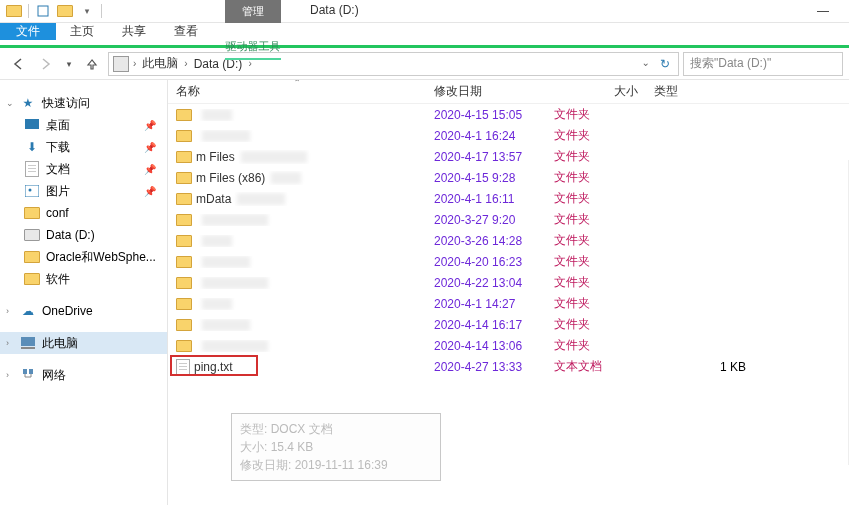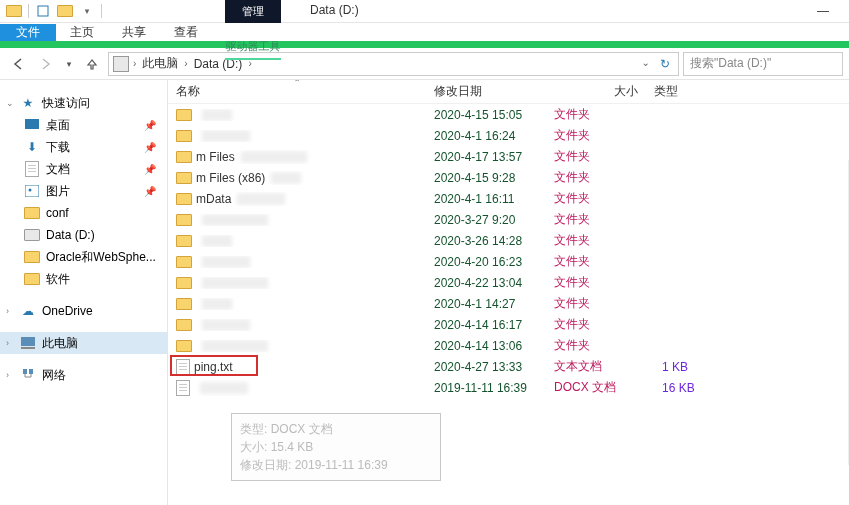--- a/index.html
+++ b/index.html
@@ -1,25 +1,25 @@
 <!DOCTYPE html>
 <html><head>
 <meta charset="utf-8">
 <style>
 *{box-sizing:border-box;margin:0;padding:0;font-family:"Microsoft YaHei","Segoe UI",sans-serif;font-size:12px}
 body{background:#fff;width:849px;height:505px;overflow:hidden;position:relative}
 .titlebar{height:23px;background:#fff;border-bottom:1px solid #e5e5e5;display:flex;align-items:center;padding:0 4px;position:relative}
 .titlebar .qat{display:flex;align-items:center;gap:2px}
 .qat-icon{width:20px;height:20px;display:flex;align-items:center;justify-content:center;color:#555}
 .qat-divider{width:1px;height:14px;background:#ccc;margin:0 2px}
-.tab-manage{position:absolute;left:225px;top:0;width:56px;height:23px;background:#0f172a;color:#fff;display:flex;align-items:center;justify-content:center;font-size:11px}
+.tab-manage{position:absolute;left:225px;top:0;width:56px;height:23px;background:#737373;color:#fff;display:flex;align-items:center;justify-content:center;font-size:11px}
 .title-text{position:absolute;left:310px;top:3px;font-size:12px;color:#333}
 .win-controls{margin-left:auto;display:flex;gap:12px;padding-right:8px;color:#333}
 .win-controls span{width:28px;text-align:center;cursor:default}
-.ribbon{height:25px;display:flex;align-items:flex-end;border-bottom:7px solid #22c55e}
+.ribbon{height:25px;display:flex;align-items:flex-start;border-bottom:3px solid #22c55e}
 .ribbon-tab{padding:0 14px;display:flex;align-items:center;color:#333;font-size:12px}
 .ribbon-tab.file{background:#1e90dd;color:#fff;padding:0 16px}
 .ribbon-subtab{position:absolute;left:225px;top:35px;width:56px;height:25px;display:flex;align-items:center;justify-content:center;color:#2e8b57;border-bottom:2px solid #4fd69c;font-size:11px}
 .navbar{height:32px;display:flex;align-items:center;padding:2px 6px;gap:4px;border-bottom:1px solid #e5e5e5}
 .nav-btn{width:24px;height:24px;display:flex;align-items:center;justify-content:center;color:#555}
 .nav-btn.disabled{color:#bbb}
 .addr-container{flex:1;display:flex;align-items:center;height:24px;border:1px solid #ccc;background:#fff;padding:0 4px;gap:4px}
 .addr-icon{width:16px;height:16px;background:#f5c46b;border:1px solid #d4a43b;display:inline-block}
 .addr-sep{color:#666;font-size:10px}
 .addr-part{color:#333;padding:0 2px}
@@ -41,23 +41,23 @@
 .col{padding:0 8px;color:#333;position:relative;display:flex;align-items:center;height:100%}
 .col.name{width:258px}
 .col.date{width:120px}
 .col.type{width:108px}
 .col.size{width:100px;justify-content:flex-end}
 .col-sort{position:absolute;left:50%;top:-2px;transform:translateX(-50%);font-size:8px;color:#555}
 .rows{position:relative}
 .row{display:flex;height:21px;align-items:center}
 .row .cell{padding:0 8px;color:#333;white-space:nowrap;overflow:hidden}
 .row .c-name{width:258px;display:flex;align-items:center;gap:4px}
-.row .c-date{width:120px;color:#14532d}
+.row .c-date{width:120px;color:#6d28d9}
 .row .c-type{width:108px;color:#be185d}
-.row .c-size{width:100px;color:#6d28d9}
+.row .c-size{width:100px;text-align:right;color:#000000}
 .file-ico{width:14px;height:16px;border:1px solid #aaa;background:#fff;position:relative;display:inline-block}
 .file-ico::after{content:"";position:absolute;top:3px;left:2px;right:2px;height:1px;background:#ccc;box-shadow:0 3px 0 #ccc,0 6px 0 #ccc}
 .blur-block{position:absolute;background:#eee;filter:blur(2px);border-radius:1px}
 .highlight-box{position:absolute;border:2px solid #d32f2f;pointer-events:none}
 .tooltip{position:absolute;border:1px solid #c8c8c8;background:#fdfdfd;padding:6px 8px;color:#bbb;font-size:11px;line-height:1.5}
 .scrollbar-v{position:absolute;right:0;top:80px;bottom:40px;width:1px;background:#eee}
 svg{display:block}
 </style>
 </head>
 <body>
@@ -360,30 +360,20 @@
         <div class="row">
           <div class="cell c-name">
             <span class="file-ico"></span>
             <span>ping.txt</span>
           </div>
           <div class="cell c-date">2020-4-27 13:33</div>
           <div class="cell c-type">文本文档</div>
           <div class="cell c-size">1 KB</div>
         </div>
         <div class="highlight-box" style="left: 2px; top: 251px; width: 88px; height: 21px;"></div>
-        <div class="row">
-          <div class="cell c-name">
-            <span class="file-ico"></span>
-            <span></span>
-            <span class="blur-block" style="position: static; display: inline-block; width: 48px; height: 12px; margin-left: 2px;"></span>
-          </div>
-          <div class="cell c-date">2019-11-11 16:39</div>
-          <div class="cell c-type">DOCX 文档</div>
-          <div class="cell c-size">16 KB</div>
-        </div>
       </div>
 
     <div class="tooltip" style="left:63px;top:333px;width:210px">
       <div>类型: DOCX 文档</div>
       <div>大小: 15.4 KB</div>
       <div>修改日期: 2019-11-11 16:39</div>
     </div>
 
     <div class="scrollbar-v"></div>
   </div>

